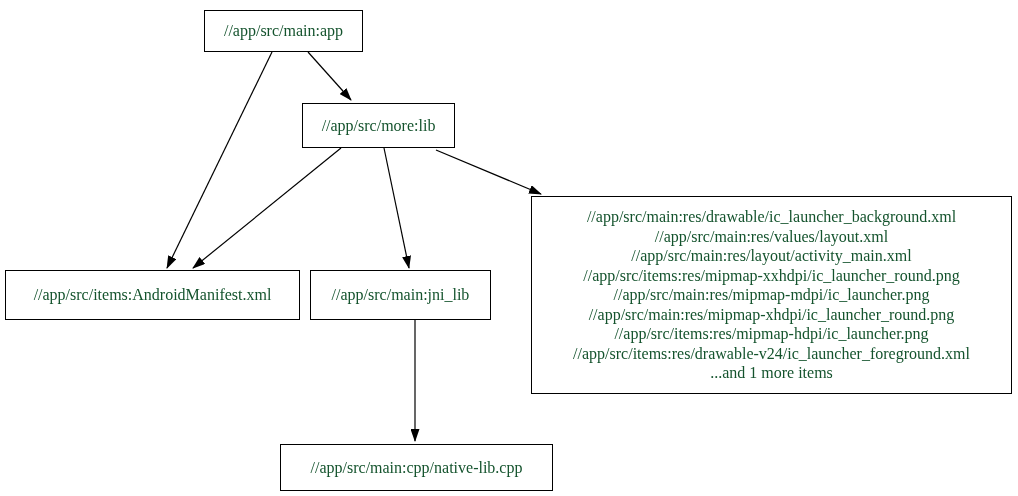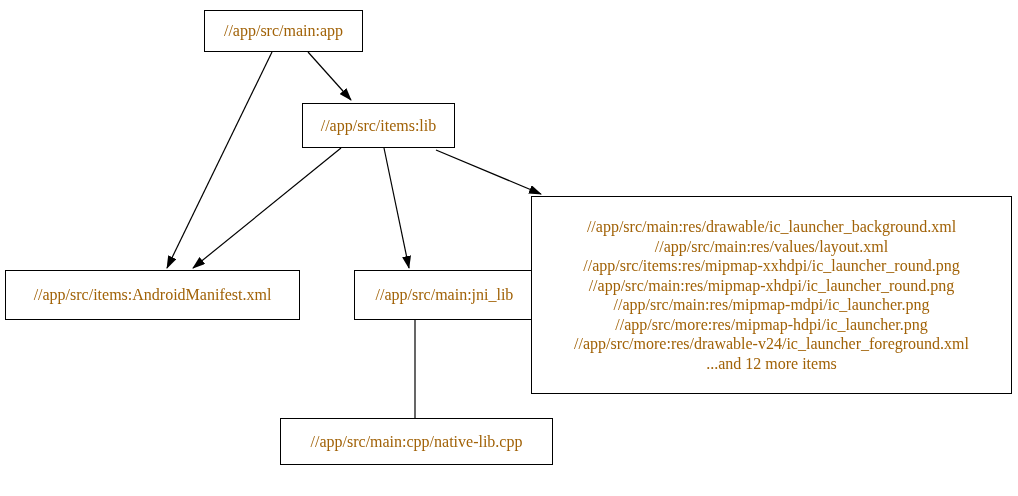--- a/index.html
+++ b/index.html
@@ -6,21 +6,21 @@
     margin: 0;
     padding: 0;
     background: #ffffff;
   }
   .graph-canvas {
     position: relative;
     width: 1018px;
     height: 496px;
     background: #ffffff;
     font-family: "Liberation Serif", "DejaVu Serif", serif;
-    color: #a16207;
+    color: #14532d;
     overflow: hidden;
   }
   .edges-layer {
     position: absolute;
     left: 0;
     top: 0;
     width: 1018px;
     height: 496px;
   }
   .node {
@@ -32,22 +32,22 @@
     align-items: center;
     justify-content: center;
     text-align: center;
     font-size: 16px;
     line-height: 1.2;
     white-space: nowrap;
   }
   .node-app        { left: 204px; top: 10px;  width: 159px; height: 42px; }
   .node-lib        { left: 302px; top: 103px; width: 153px; height: 45px; }
   .node-manifest   { left: 5px;   top: 270px; width: 295px; height: 50px; }
-  .node-jni-lib    { left: 310px; top: 270px; width: 181px; height: 50px; margin-left: 44px; }
-  .node-native-lib { left: 280px; top: 418px; width: 273px; height: 47px; }
+  .node-jni-lib    { left: 310px; top: 270px; width: 181px; height: 50px; }
+  .node-native-lib { left: 280px; top: 444px; width: 273px; height: 47px; }
   .node-resources {
     left: 531px; top: 196px; width: 481px; height: 198px;
     flex-direction: column;
     justify-content: center;
   }
   .res-line {
     font-size: 16px;
     line-height: 19.5px;
     white-space: nowrap;
   }
@@ -74,39 +74,40 @@
     <line class="edge-line" x1="384" y1="148" x2="409" y2="268" marker-end="url(#arrowhead)"></line>
     <line class="edge-line" x1="436" y1="150" x2="541" y2="194" marker-end="url(#arrowhead)"></line>
     <line class="edge-line" x1="415" y1="320" x2="415" y2="441" marker-end="url(#arrowhead)"></line>
   </svg>
 
   <div class="node node-app">
     <span>//app/src/main:app</span>
   </div>
 
   <div class="node node-lib">
-    <span>//app/src/items:lib</span>
+    <span>//app/src/more:lib</span>
   </div>
 
   <div class="node node-manifest">
     <span>//app/src/items:AndroidManifest.xml</span>
   </div>
 
   <div class="node node-jni-lib">
     <span>//app/src/main:jni_lib</span>
   </div>
 
   <div class="node node-resources">
     <div class="res-line">//app/src/main:res/drawable/ic_launcher_background.xml</div>
     <div class="res-line">//app/src/main:res/values/layout.xml</div>
+    <div class="res-line">//app/src/main:res/layout/activity_main.xml</div>
     <div class="res-line">//app/src/items:res/mipmap-xxhdpi/ic_launcher_round.png</div>
+    <div class="res-line">//app/src/main:res/mipmap-mdpi/ic_launcher.png</div>
     <div class="res-line">//app/src/main:res/mipmap-xhdpi/ic_launcher_round.png</div>
-    <div class="res-line">//app/src/main:res/mipmap-mdpi/ic_launcher.png</div>
-    <div class="res-line">//app/src/more:res/mipmap-hdpi/ic_launcher.png</div>
-    <div class="res-line">//app/src/more:res/drawable-v24/ic_launcher_foreground.xml</div>
-    <div class="res-line">...and 12 more items</div>
+    <div class="res-line">//app/src/items:res/mipmap-hdpi/ic_launcher.png</div>
+    <div class="res-line">//app/src/items:res/drawable-v24/ic_launcher_foreground.xml</div>
+    <div class="res-line">...and 1 more items</div>
   </div>
 
   <div class="node node-native-lib">
     <span>//app/src/main:cpp/native-lib.cpp</span>
   </div>
 
 </div>
 
 </body></html>

